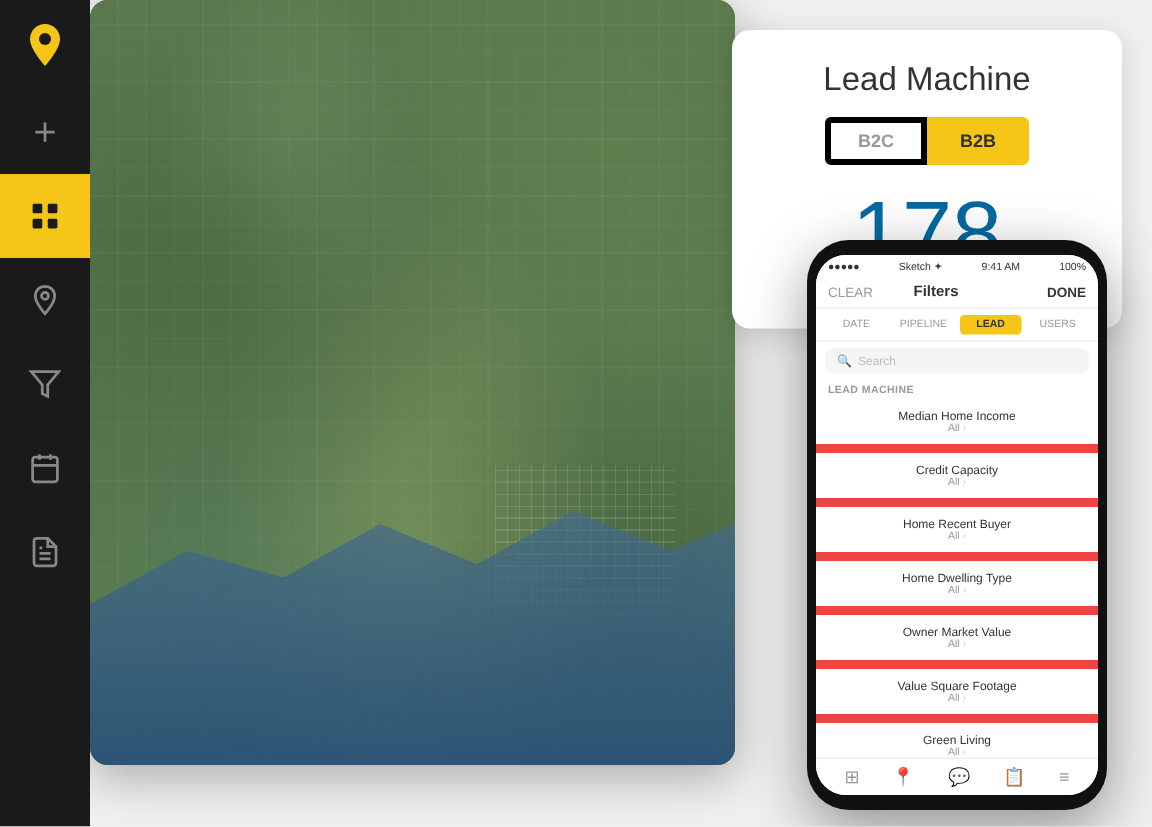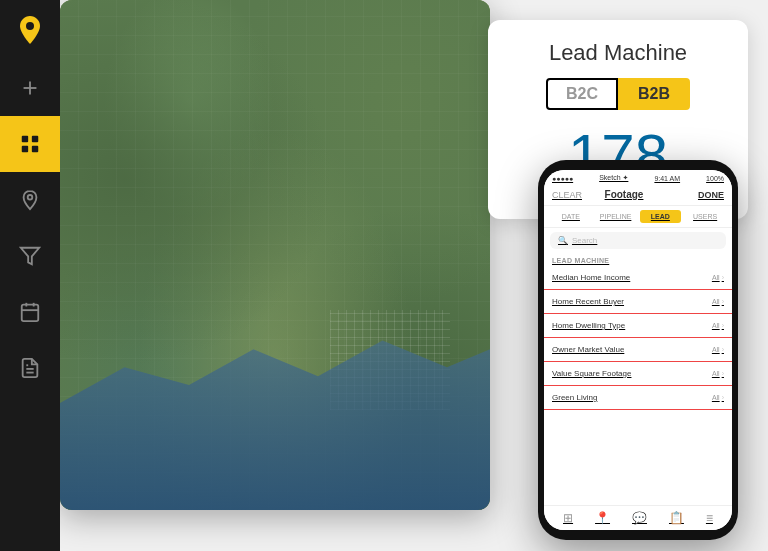--- a/index.html
+++ b/index.html
@@ -163,22 +163,22 @@
 
     .tab-group {
       display: flex;
       gap: 0;
       justify-content: center;
       margin-bottom: 16px;
     }
 
     .tab-btn {
       padding: 5px 18px;
-      border: 2px solid #000000;
-      font-size: 16px;
+      border: 4px solid #000000;
+      font-size: 12px;
       font-weight: 600;
       cursor: pointer;
       background: white;
       color: #999;
     }
 
     .tab-btn:first-child {
       border-radius: 4px 0 0 4px;
     }
 
@@ -211,21 +211,20 @@
       position: absolute;
       right: 30px;
       top: 160px;
       width: 200px;
       height: 380px;
       background: #111;
       border-radius: 28px;
       padding: 10px 6px;
       box-shadow: 0 12px 40px rgba(0,0,0,0.4);
       z-index: 25;
-      text-decoration: underline;
     }
 
     .phone-screen {
       width: 100%;
       height: 100%;
       background: white;
       border-radius: 20px;
       overflow: hidden;
       display: flex;
       flex-direction: column;
@@ -316,21 +315,22 @@
     .filter-list {
       flex: 1;
       overflow: hidden;
     }
 
     .filter-item {
       display: flex;
       justify-content: space-between;
       align-items: center;
       padding: 7px 8px;
-      border-bottom: 1px solid #ef4444;
+      border-bottom: 6px solid #ef4444;
+      flex-direction: column;
     }
 
     .filter-item-name {
       font-size: 8px;
       color: #333;
       font-weight: 400;
     }
 
     .filter-item-right {
       display: flex;
@@ -436,21 +436,21 @@
 
     <div class="phone-status-bar">
       <span>●●●●●</span>
       <span>Sketch ✦</span>
       <span>9:41 AM</span>
       <span>100%</span>
     </div>
 
     <div class="phone-filter-header">
       <span class="filter-clear">CLEAR</span>
-      <span class="filter-title">Footage</span>
+      <span class="filter-title">Filters</span>
       <span class="filter-done">DONE</span>
     </div>
 
     <div class="filter-tabs">
       <div class="filter-tab">DATE</div>
       <div class="filter-tab">PIPELINE</div>
       <div class="filter-tab active">LEAD</div>
       <div class="filter-tab">USERS</div>
     </div>
 
@@ -458,20 +458,27 @@
       <span>🔍</span>
       <span>Search</span>
     </div>
 
     <div class="phone-section-label">LEAD MACHINE</div>
 
     <div class="filter-list">
 
     <div class="filter-item">
     <span class="filter-item-name">Median Home Income</span>
+    <span class="filter-item-right">
+      <span>All</span>
+      <span style="color:#ccc;">›</span>
+    </span>
+  </div>
+        <div class="filter-item">
+    <span class="filter-item-name">Credit Capacity</span>
     <span class="filter-item-right">
       <span>All</span>
       <span style="color:#ccc;">›</span>
     </span>
   </div>
         <div class="filter-item">
     <span class="filter-item-name">Home Recent Buyer</span>
     <span class="filter-item-right">
       <span>All</span>
       <span style="color:#ccc;">›</span>

